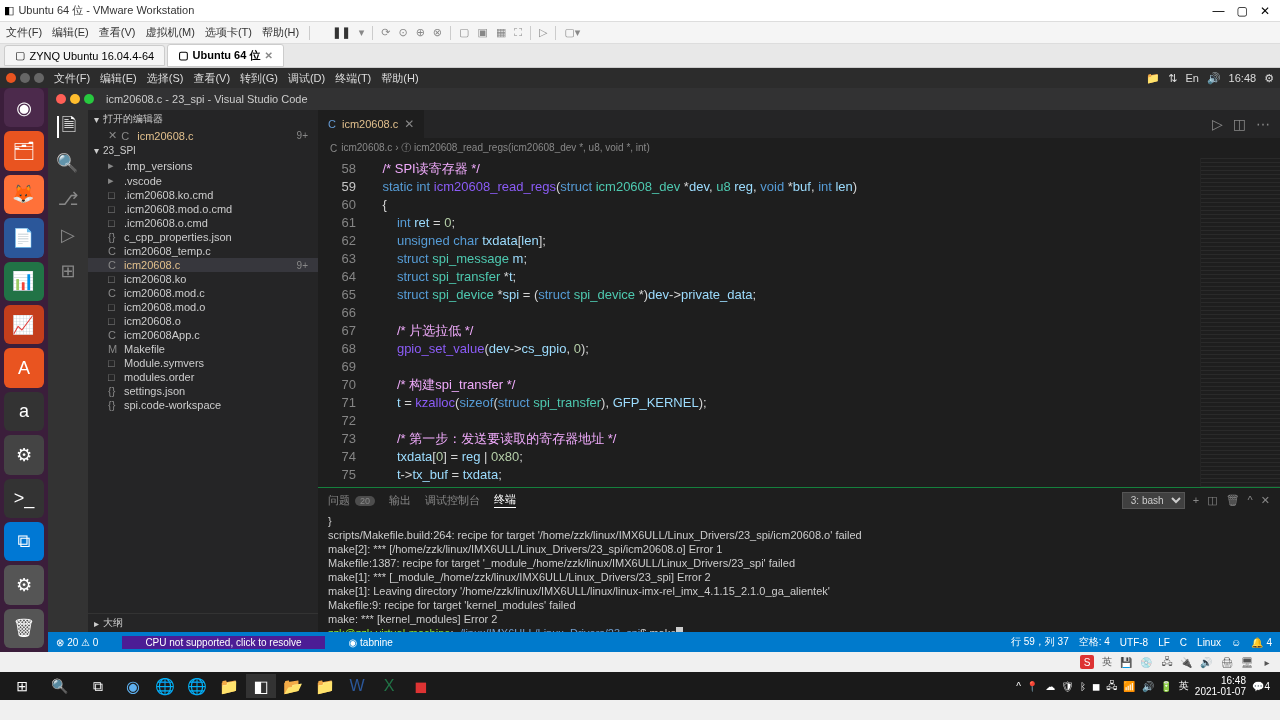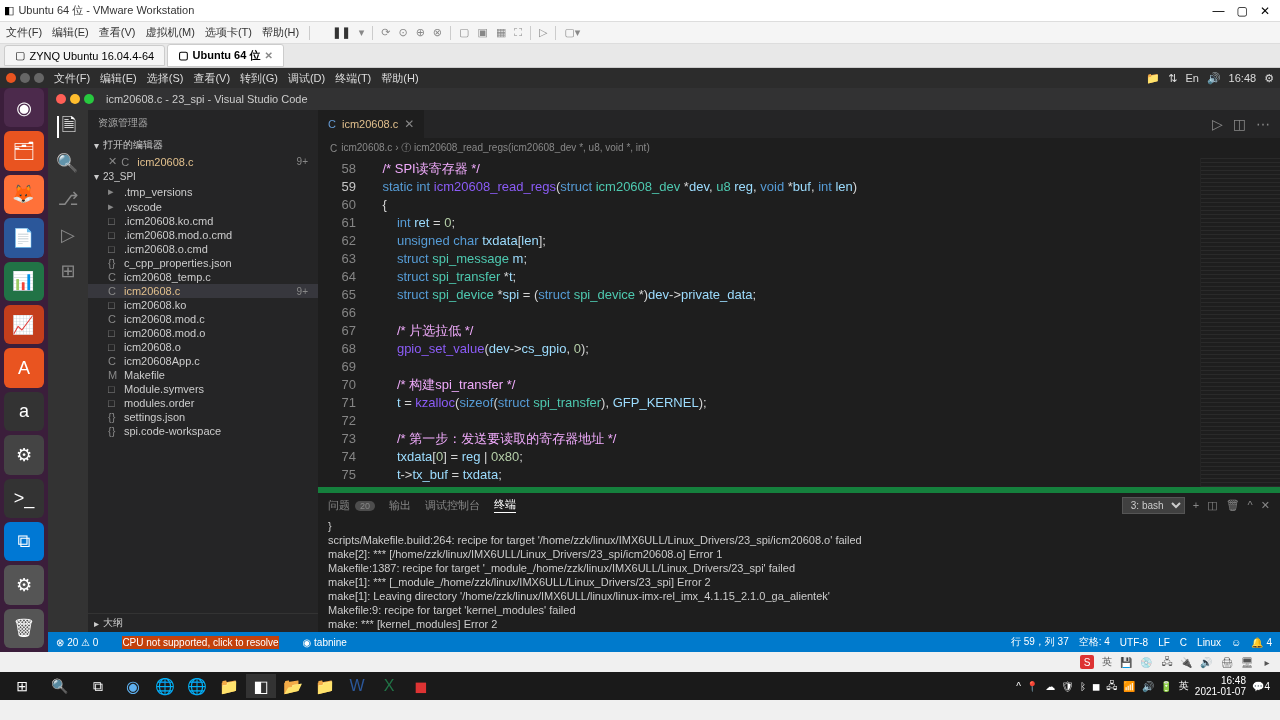--- a/index.html
+++ b/index.html
@@ -82,33 +82,33 @@
 .breadcrumb { height: 20px; background: #1e1e1e; display: flex; align-items: center; padding: 0 12px; font-size: 10px; color: #888; gap: 4px; }
 
 .editor { flex: 1; display: flex; background: #1e1e1e; font-family: "Consolas", monospace; font-size: 13px; overflow: hidden; position: relative; }
 .gutter { width: 50px; text-align: right; color: #858585; padding-right: 12px; line-height: 18px; padding-top: 2px; }
 .gutter .ln.active { color: #c6c6c6; }
 .code { flex: 1; white-space: pre; line-height: 18px; padding-top: 2px; color: #d4d4d4; overflow: hidden; }
 .kw { color: #569cd6; } .ty { color: #4ec9b0; } .fn { color: #8b5cf6; }
 .var { color: #9cdcfe; } .cm { color: #f0abfc; } .nm { color: #b5cea8; }
 .minimap { width: 80px; background: #1e1e1e; border-left: 1px solid #2a2a2a; opacity: 0.6; background-image: repeating-linear-gradient(#333 0 1px, transparent 1px 4px); }
 
-.panel { height: 145px; background: #1e1e1e; border-top: 6px solid #15803d; display: flex; flex-direction: column; font-size: 11px; }
+.panel { height: 145px; background: #1e1e1e; border-top: 1px solid #15803d; display: flex; flex-direction: column; font-size: 11px; }
 .panel-tabs { height: 24px; display: flex; align-items: center; padding: 0 10px; gap: 14px; color: #888; }
 .panel-tabs .pt.active { color: #fff; border-bottom: 1px solid #fff; }
 .panel-tabs .pt .cnt { background: #4d4d4d; border-radius: 8px; padding: 0 5px; font-size: 9px; margin-left: 2px; }
 .panel-tabs .pright { margin-left: auto; display: flex; gap: 8px; align-items: center; }
 .panel-tabs select { background: #404040; color: #ccc; border: 1px solid #555; font-size: 10px; padding: 1px 4px; }
 .terminal-body { flex: 1; padding: 2px 10px; font-family: "Consolas", monospace; font-size: 11px; color: #ccc; line-height: 14px; overflow: hidden; white-space: pre-wrap; }
 .term-path { color: #8ae234; }
 .term-dir { color: #729fcf; }
 .cursor-block { background: #ccc; display: inline-block; width: 7px; height: 12px; vertical-align: text-bottom; }
 
 .status-bar { height: 20px; background: #007acc; display: flex; align-items: center; padding: 0 8px; font-size: 10px; color: #fff; gap: 24px; }
-.status-bar .warn-bg { background: #c2410c; padding: 1px 0; }
+.status-bar .warn-bg { background: #4c1d95; padding: 1px 23px; }
 .status-bar .sright { margin-left: auto; display: flex; gap: 10px; align-items: center; }
 
 
 .vmware-status { height: 20px; background: #f0f0f0; display: flex; align-items: center; padding: 0 6px; font-size: 10px; color: #555; }
 .vmware-status .vsright { margin-left: auto; display: flex; gap: 6px; }
 .vmware-status .vsright span { width: 14px; height: 14px; display: inline-flex; align-items: center; justify-content: center; }
 
 .win-taskbar { height: 28px; background: #1a1a1a; display: flex; align-items: center; padding: 0 4px; gap: 2px; }
 .win-taskbar .tbtn { width: 36px; height: 24px; display: flex; align-items: center; justify-content: center; color: #fff; font-size: 14px; }
 .win-taskbar .tbtn.tapp { width: 30px; font-size: 16px; }
@@ -221,21 +221,20 @@
     </div>
     <div class="vscode-body">
       <div class="activity-bar">
         <div class="ab active">🗎</div>
         <div class="ab">🔍</div>
         <div class="ab">⎇</div>
         <div class="ab">▷</div>
         <div class="ab">⊞</div>
       </div>
       <div class="sidebar">
-        <div class="sidebar-header">资源管理器</div>
         <div class="sidebar-section">
           <span>▾</span>
           <span>打开的编辑器</span>
         </div>
         <div class="file-item mod">
           <span style="color:#888;">✕</span>
           <span class="ficon">C</span>
           <span>icm20608.c</span>
           <span class="badge">9+</span>
         </div>

